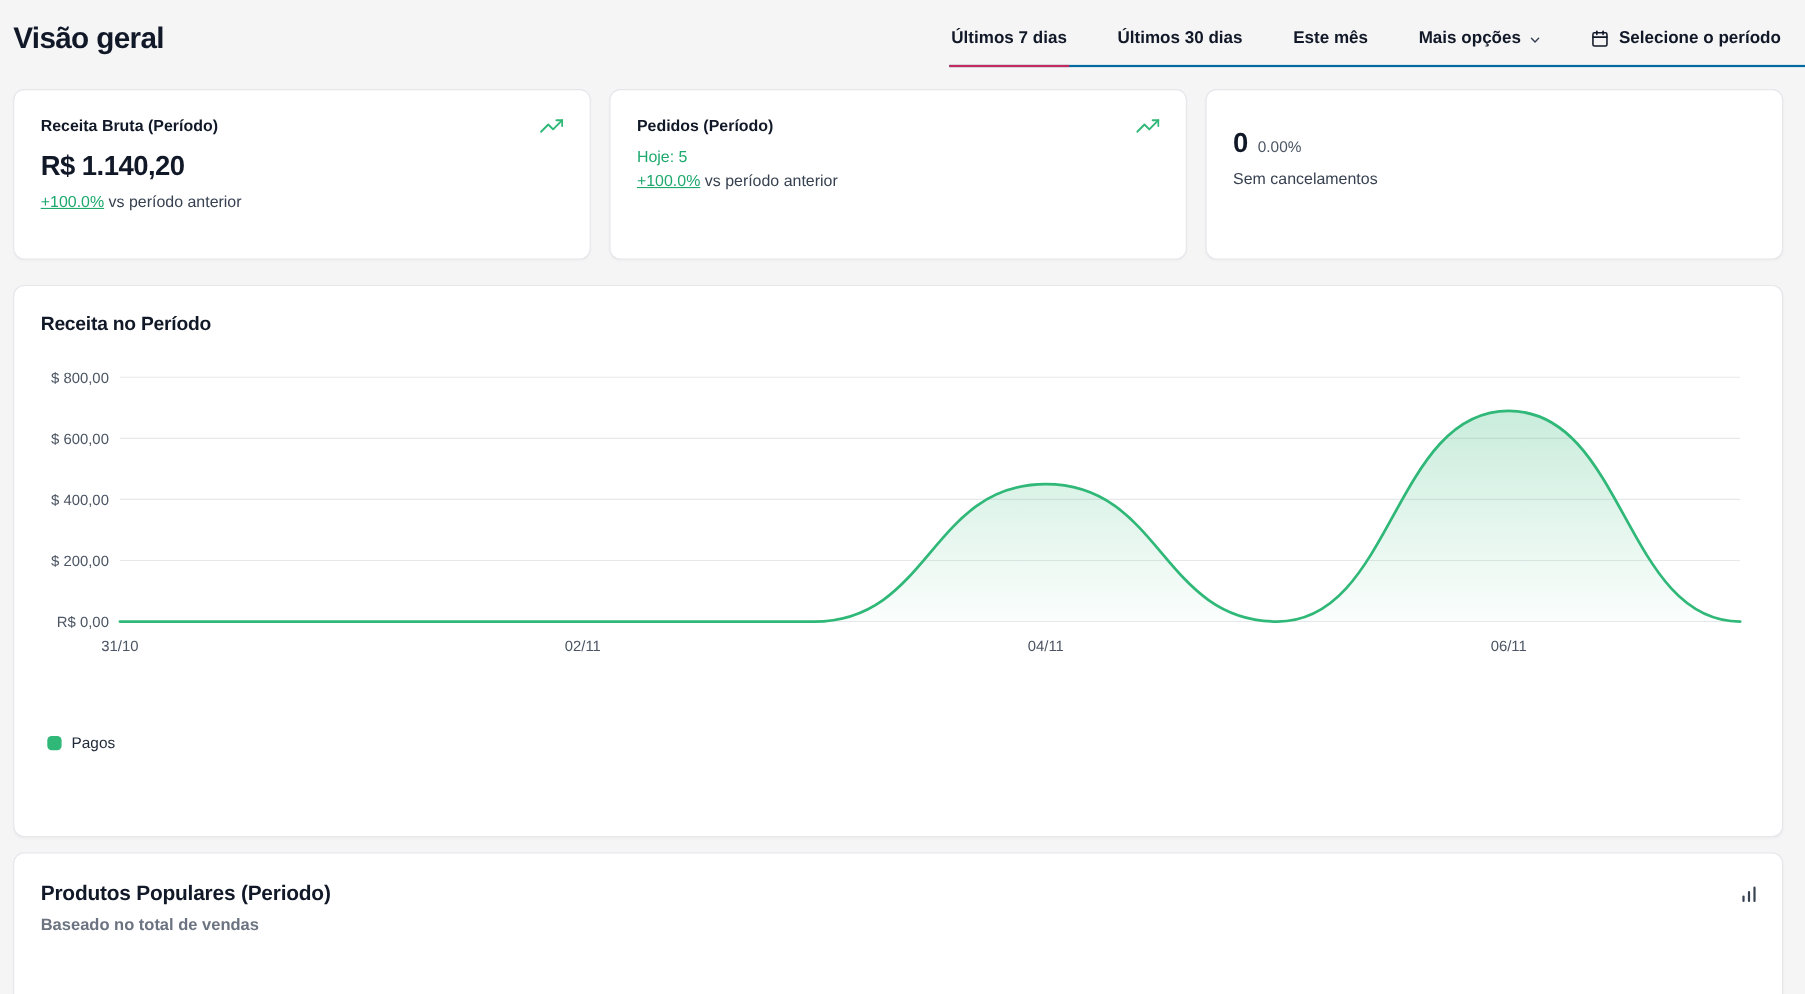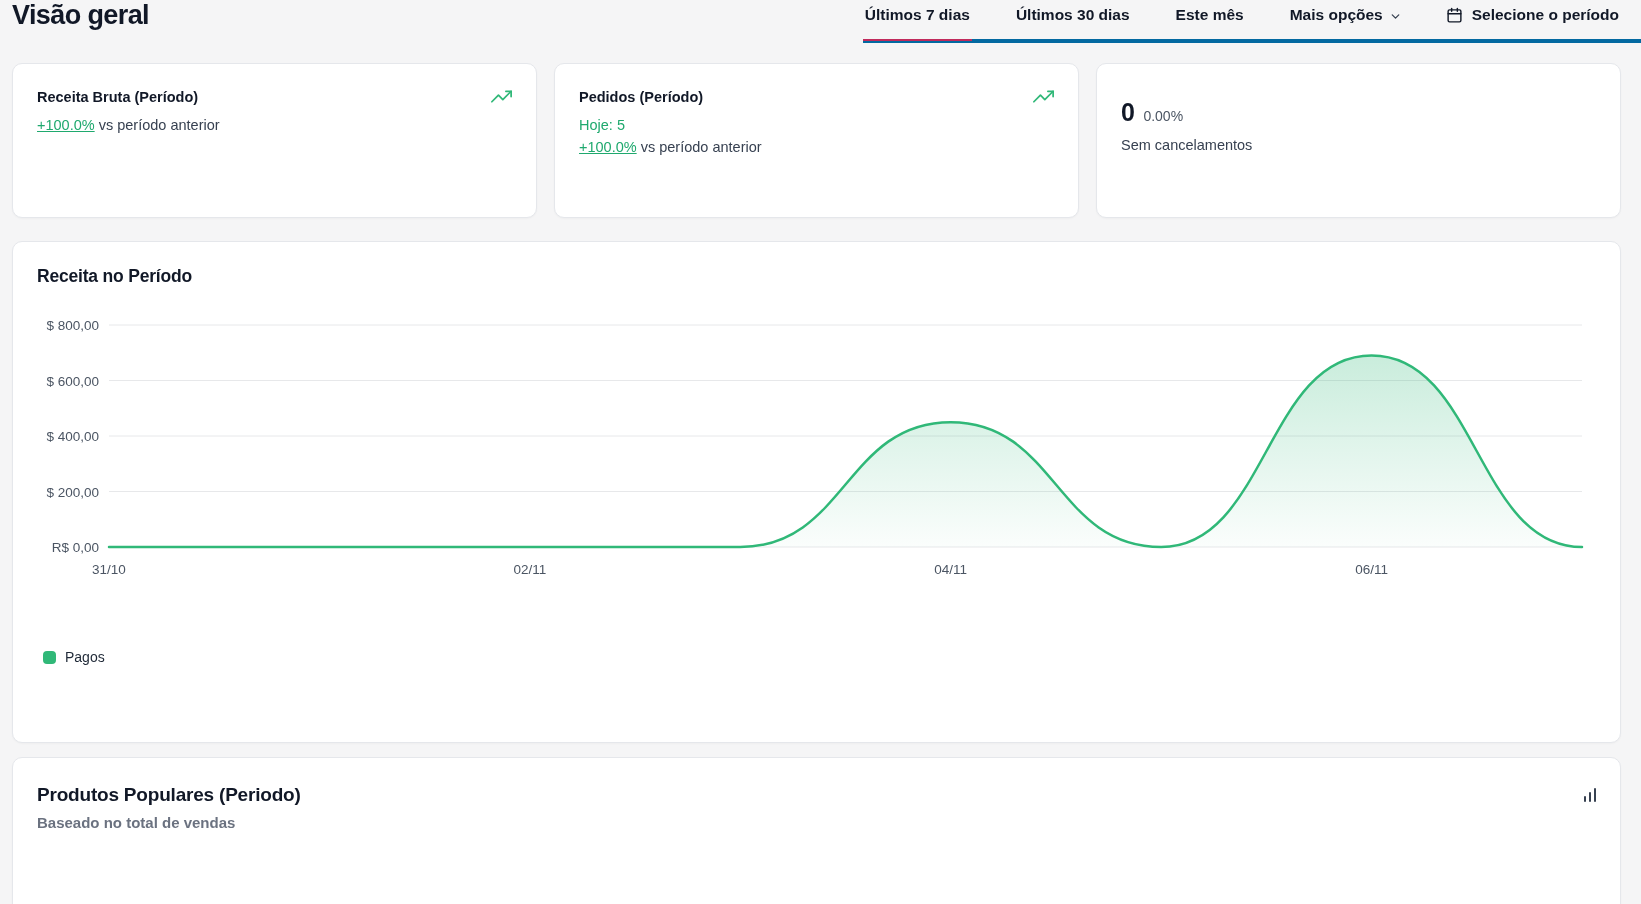--- a/index.html
+++ b/index.html
@@ -7,24 +7,24 @@
     --ink:#111827; --gray:#6b7280; --gray-dark:#374151; --axis:#4b5563;
     --border:#e5e7eb; --bg:#f5f5f6; --card:#ffffff;
   }
   *{margin:0;padding:0;box-sizing:border-box;}
   html,body{width:1641px;height:904px;overflow:hidden;}
   body{background:var(--bg);font-family:"Liberation Sans",sans-serif;color:var(--ink);}
 
   .page{padding:0 20px 0 12px;}
 
   
-  .header{display:flex;align-items:flex-start;}
+  .header{display:flex;align-items:flex-end;padding-top:20px;}
   .page-title{font-size:27px;font-weight:800;letter-spacing:-0.6px;padding-bottom:10px;}
   .tabs-wrap{margin-left:auto;display:flex;align-items:flex-end;gap:42px;
-             border-bottom:4px solid #0369a1;margin-right:-20px;padding-right:22px;}
+             border-bottom:2px solid #0369a1;margin-right:-20px;padding-right:22px;}
   .tab{font-size:15.5px;font-weight:600;color:var(--ink);padding:6px 2px 15px;
        border-bottom:2px solid transparent;margin-bottom:-2px;cursor:pointer;white-space:nowrap;
        display:flex;align-items:center;gap:6px;}
   .tab.active{border-bottom-color:var(--red);}
   .chev{display:inline-flex;margin-top:2px;}
   .datebtn{display:flex;align-items:center;gap:9px;font-size:15.5px;font-weight:600;
            padding:6px 0 15px;cursor:pointer;white-space:nowrap;}
 
   
   .kpi-row{display:flex;gap:17px;margin-top:20px;}
@@ -95,20 +95,21 @@
     <div class="kpi">
       <div class="kpi-head">
         <span class="kpi-title">Receita Bruta (Período)</span>
         <span class="icon">
           <svg width="21" height="21" viewBox="0 0 24 24" fill="none" stroke="#30b878" stroke-width="2" stroke-linecap="round" stroke-linejoin="round">
               <polyline points="23 6 13.5 15.5 8.5 10.5 1 18"></polyline>
               <polyline points="17 6 23 6 23 12"></polyline>
             </svg>
         </span>
       </div>
+      <div class="kpi-value">R$ 1.140,20</div>
       <div class="kpi-sub">
         <span class="up">+100.0%</span>
         <span>vs período anterior</span>
       </div>
     </div>
 
     <div class="kpi">
       <div class="kpi-head">
         <span class="kpi-title">Pedidos (Período)</span>
         <span class="icon">

